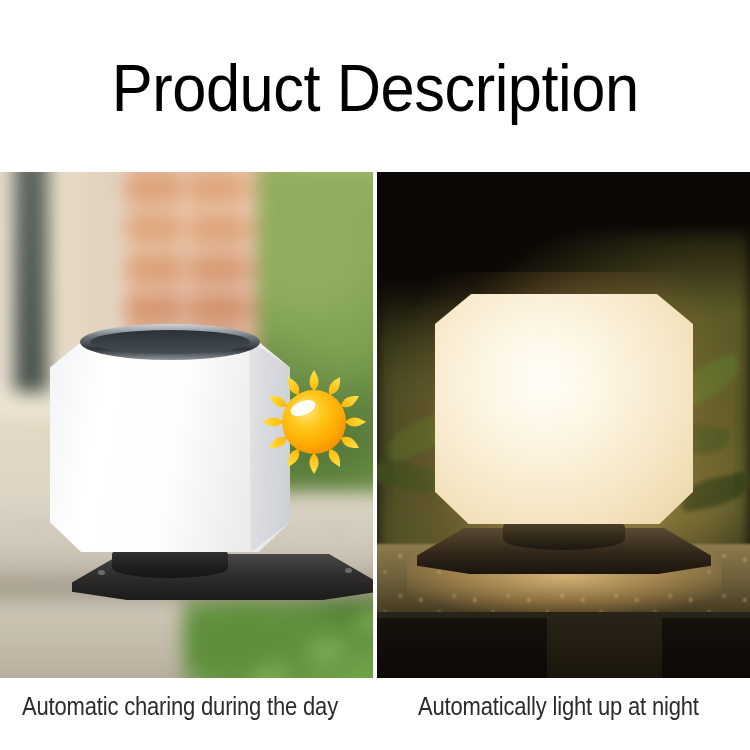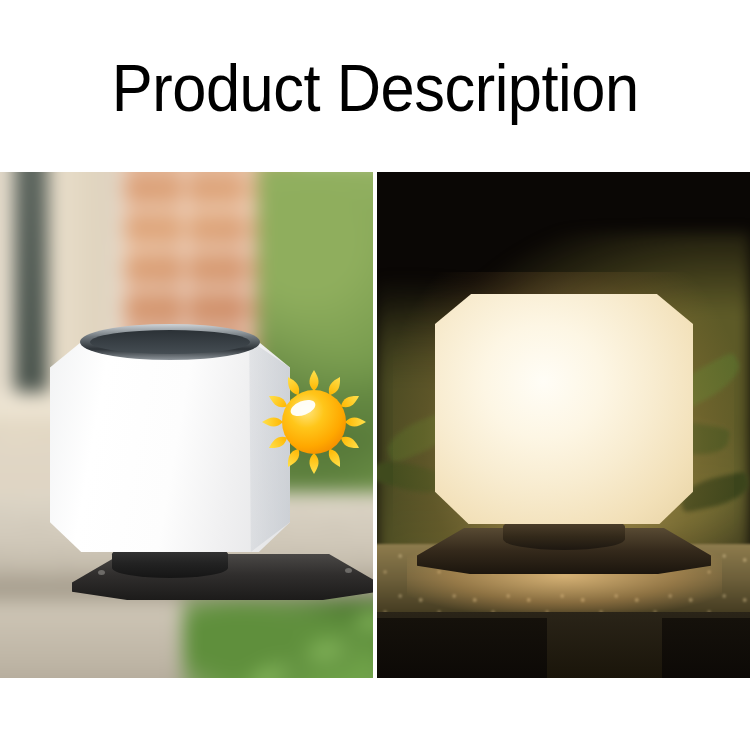--- a/index.html
+++ b/index.html
@@ -459,14 +459,18 @@
         <div class="base-plate-night"></div>
         <div class="lamp-neck-night"></div>
         <div class="lamp-body-night"></div>
       </div>
 
     </div>
 
     <div class="gap-divider"></div>
   </div>
 
+  <div class="caption-row">
+    <div class="caption left">Automatic charing during the day</div>
+    <div class="caption right">Automatically light up at night</div>
+  </div>
 
 </div>
 
 </body></html>

